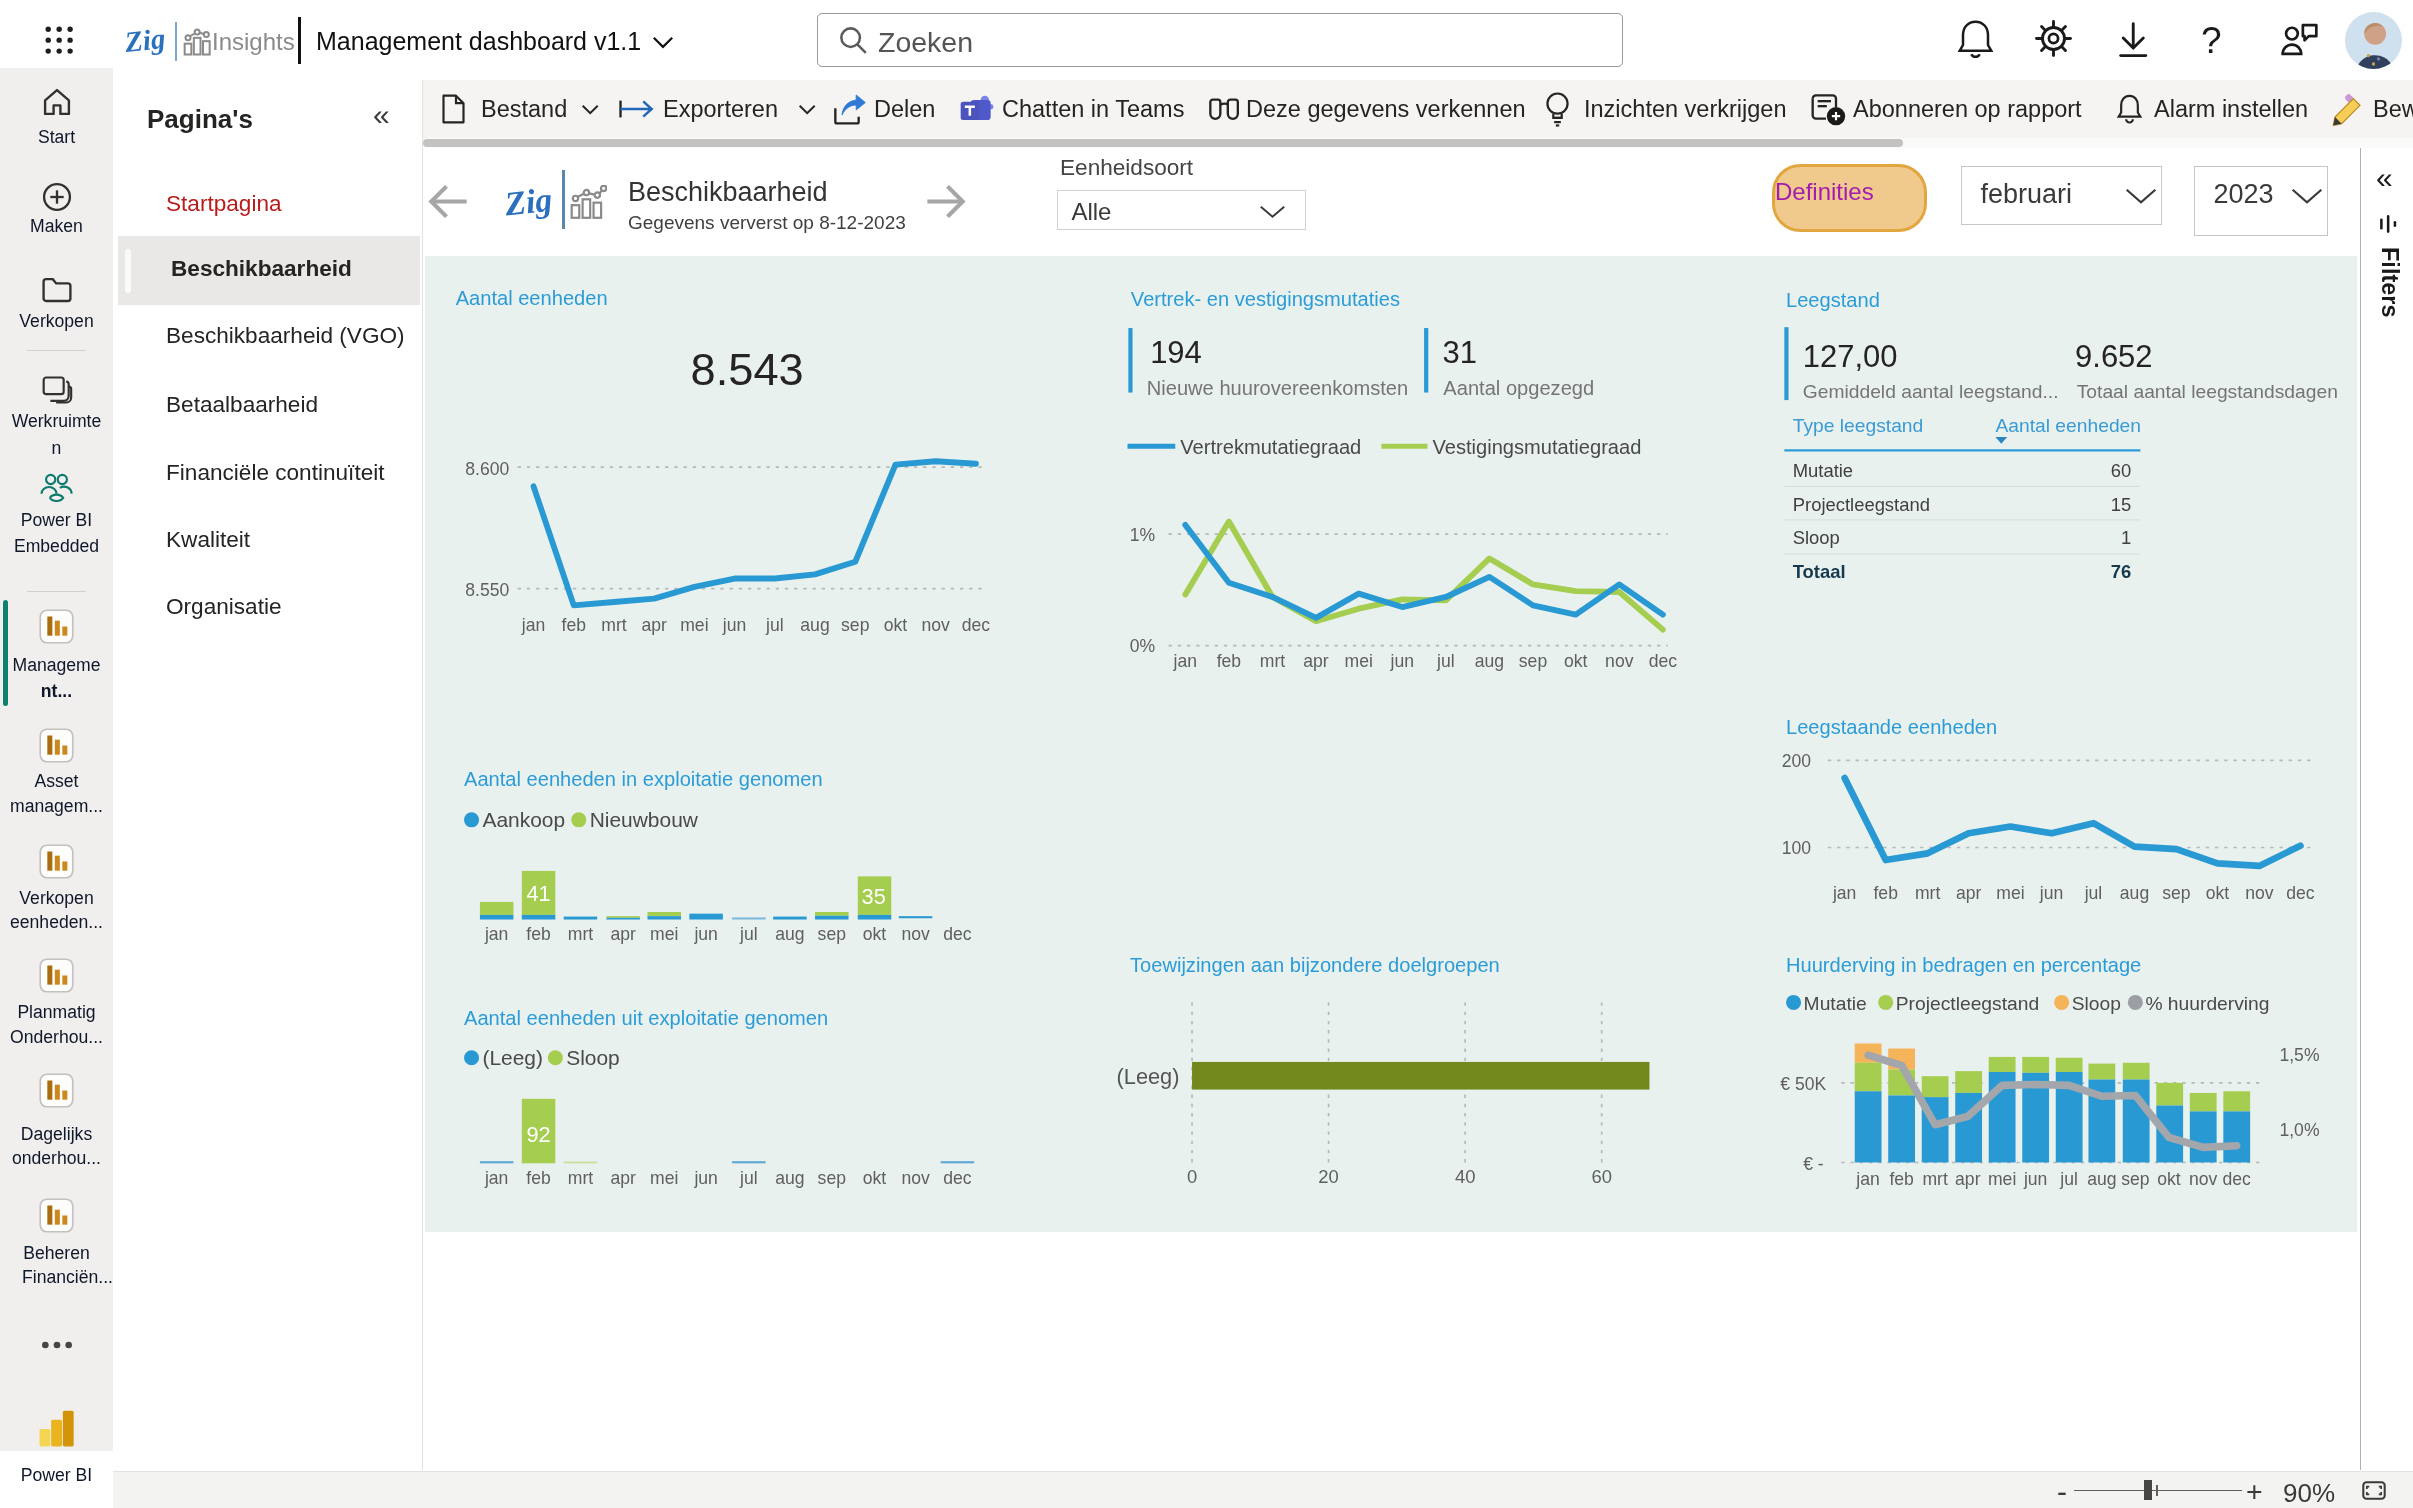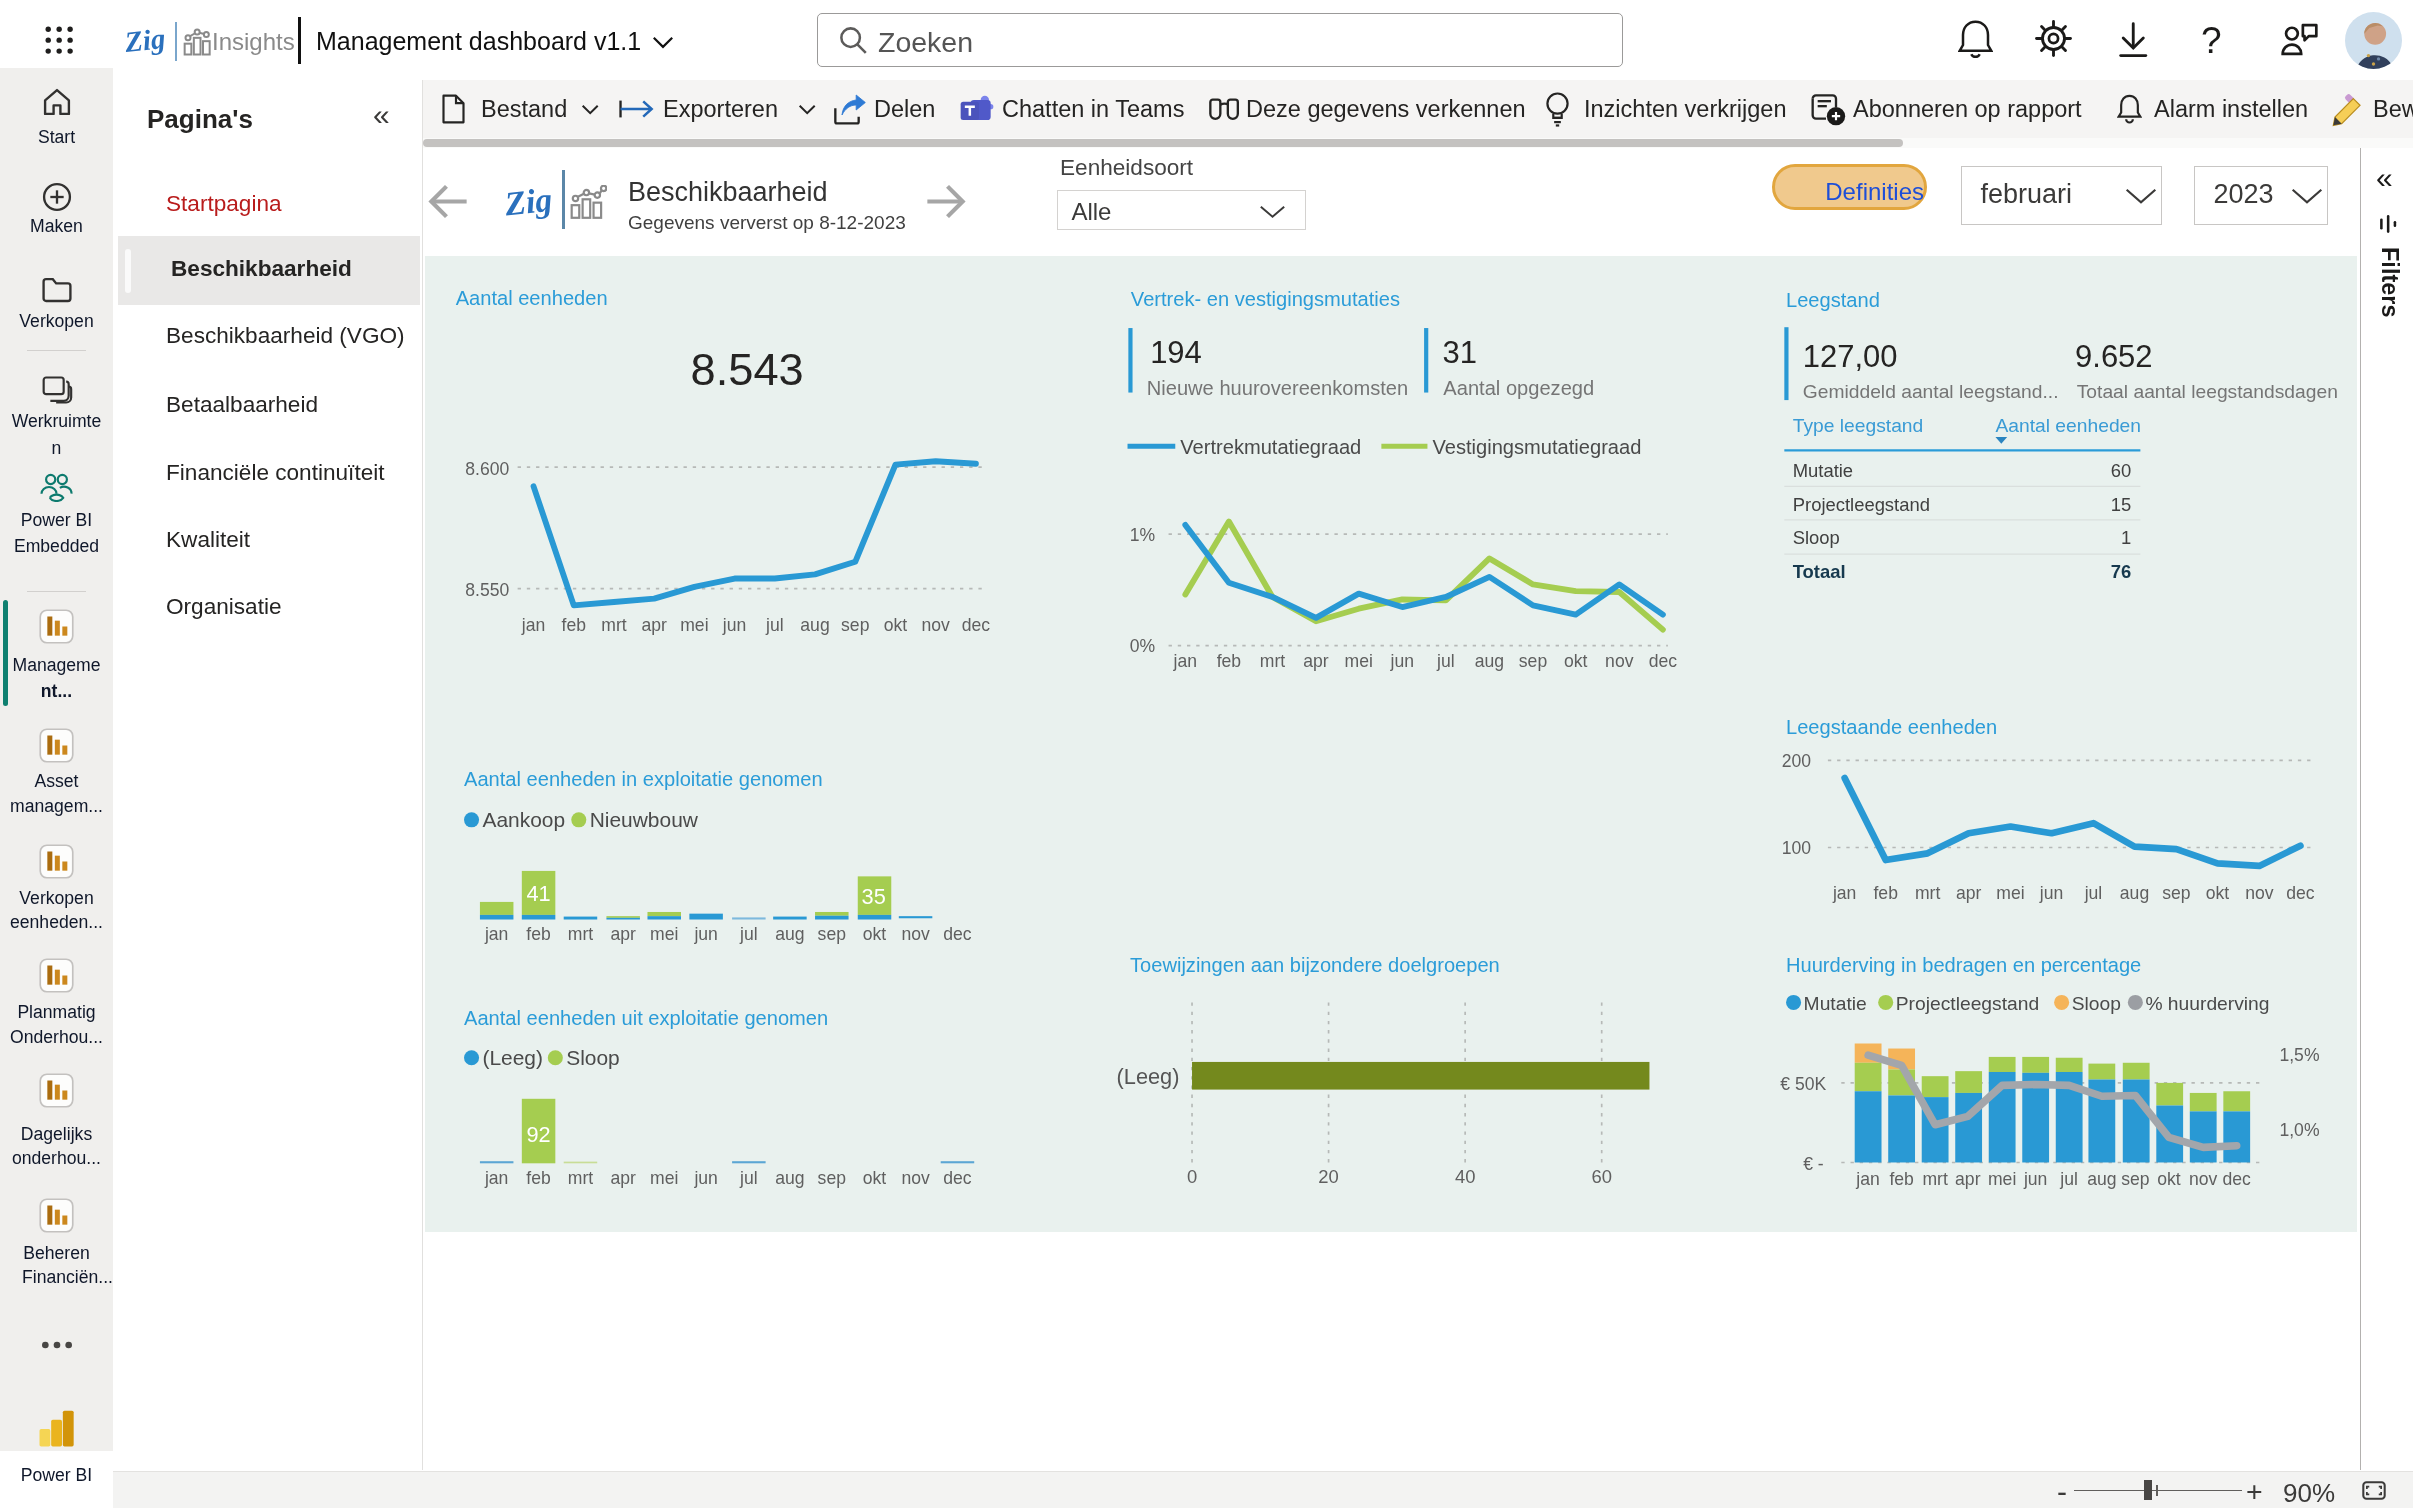--- a/index.html
+++ b/index.html
@@ -326,28 +326,28 @@
         <polyline points="28,5 46,23 28,41"></polyline>
       </g>
     </svg>
   <div class="abs" style="left:637px;top:6.7px;font-size:22.6px;color:#444">Eenheidsoort</div>
   <div class="abs" style="left:634px;top:42px;width:249px;height:40px;background:#fff;border:0.8px solid #d4d2d0">
     <div class="abs" style="left:13.4px;top:6.7px;font-size:24px;color:#3b3a39">Alle</div>
     <svg class="ic" style="left:201px;top:14.2px" width="27" height="14.2" viewBox="0 0 32 17">
         <polyline points="2,2 16,14 30,2" fill="none" stroke="#3b3a39" stroke-width="2.4"></polyline>
       </svg>
   </div>
-  <div class="abs" style="left:1349px;top:16px;width:155px;height:46px;background:#f0c98d;border:3.4px solid #e2a63e;border-radius:28.5px;text-align:right;line-height:50px;font-size:24px;color:#1d4ed8">Definities</div>
+  <div class="abs" style="left:1349px;top:16px;width:155px;height:68px;background:#f0c98d;border:3.4px solid #e2a63e;border-radius:28.5px;text-align:left;line-height:50px;font-size:24px;color:#a21caf">Definities</div>
   <div class="abs" style="left:1538px;top:17.6px;width:201px;height:59px;background:#fff;border:1.7px solid #c8c6c4">
     <div class="abs" style="left:18.4px;top:12.6px;font-size:27px;color:#3b3a39">februari</div>
     <svg class="ic" style="left:163px;top:21px" width="32" height="17" viewBox="0 0 38 20">
         <polyline points="2,2 19,17 36,2" fill="none" stroke="#3b3a39" stroke-width="2.6"></polyline>
       </svg>
   </div>
-  <div class="abs" style="left:1771px;top:17.6px;width:134px;height:59px;background:#fff;border:1.7px solid #c8c6c4">
+  <div class="abs" style="left:1771px;top:17.6px;width:134px;height:70px;background:#fff;border:1.7px solid #c8c6c4">
     <div class="abs" style="left:18.4px;top:12.6px;font-size:27px;color:#3b3a39">2023</div>
     <svg class="ic" style="left:96px;top:21px" width="32" height="17" viewBox="0 0 38 20">
         <polyline points="2,2 19,17 36,2" fill="none" stroke="#3b3a39" stroke-width="2.6"></polyline>
       </svg>
   </div>
 </div>
 
 <div class="abs" style="left:425px;top:256px;width:1932px;height:976px;background:#e9f1ee"></div>
 <svg class="abs" style="left:425px;top:256px" width="1932" height="976" viewBox="507 305 2305 1165">
 

